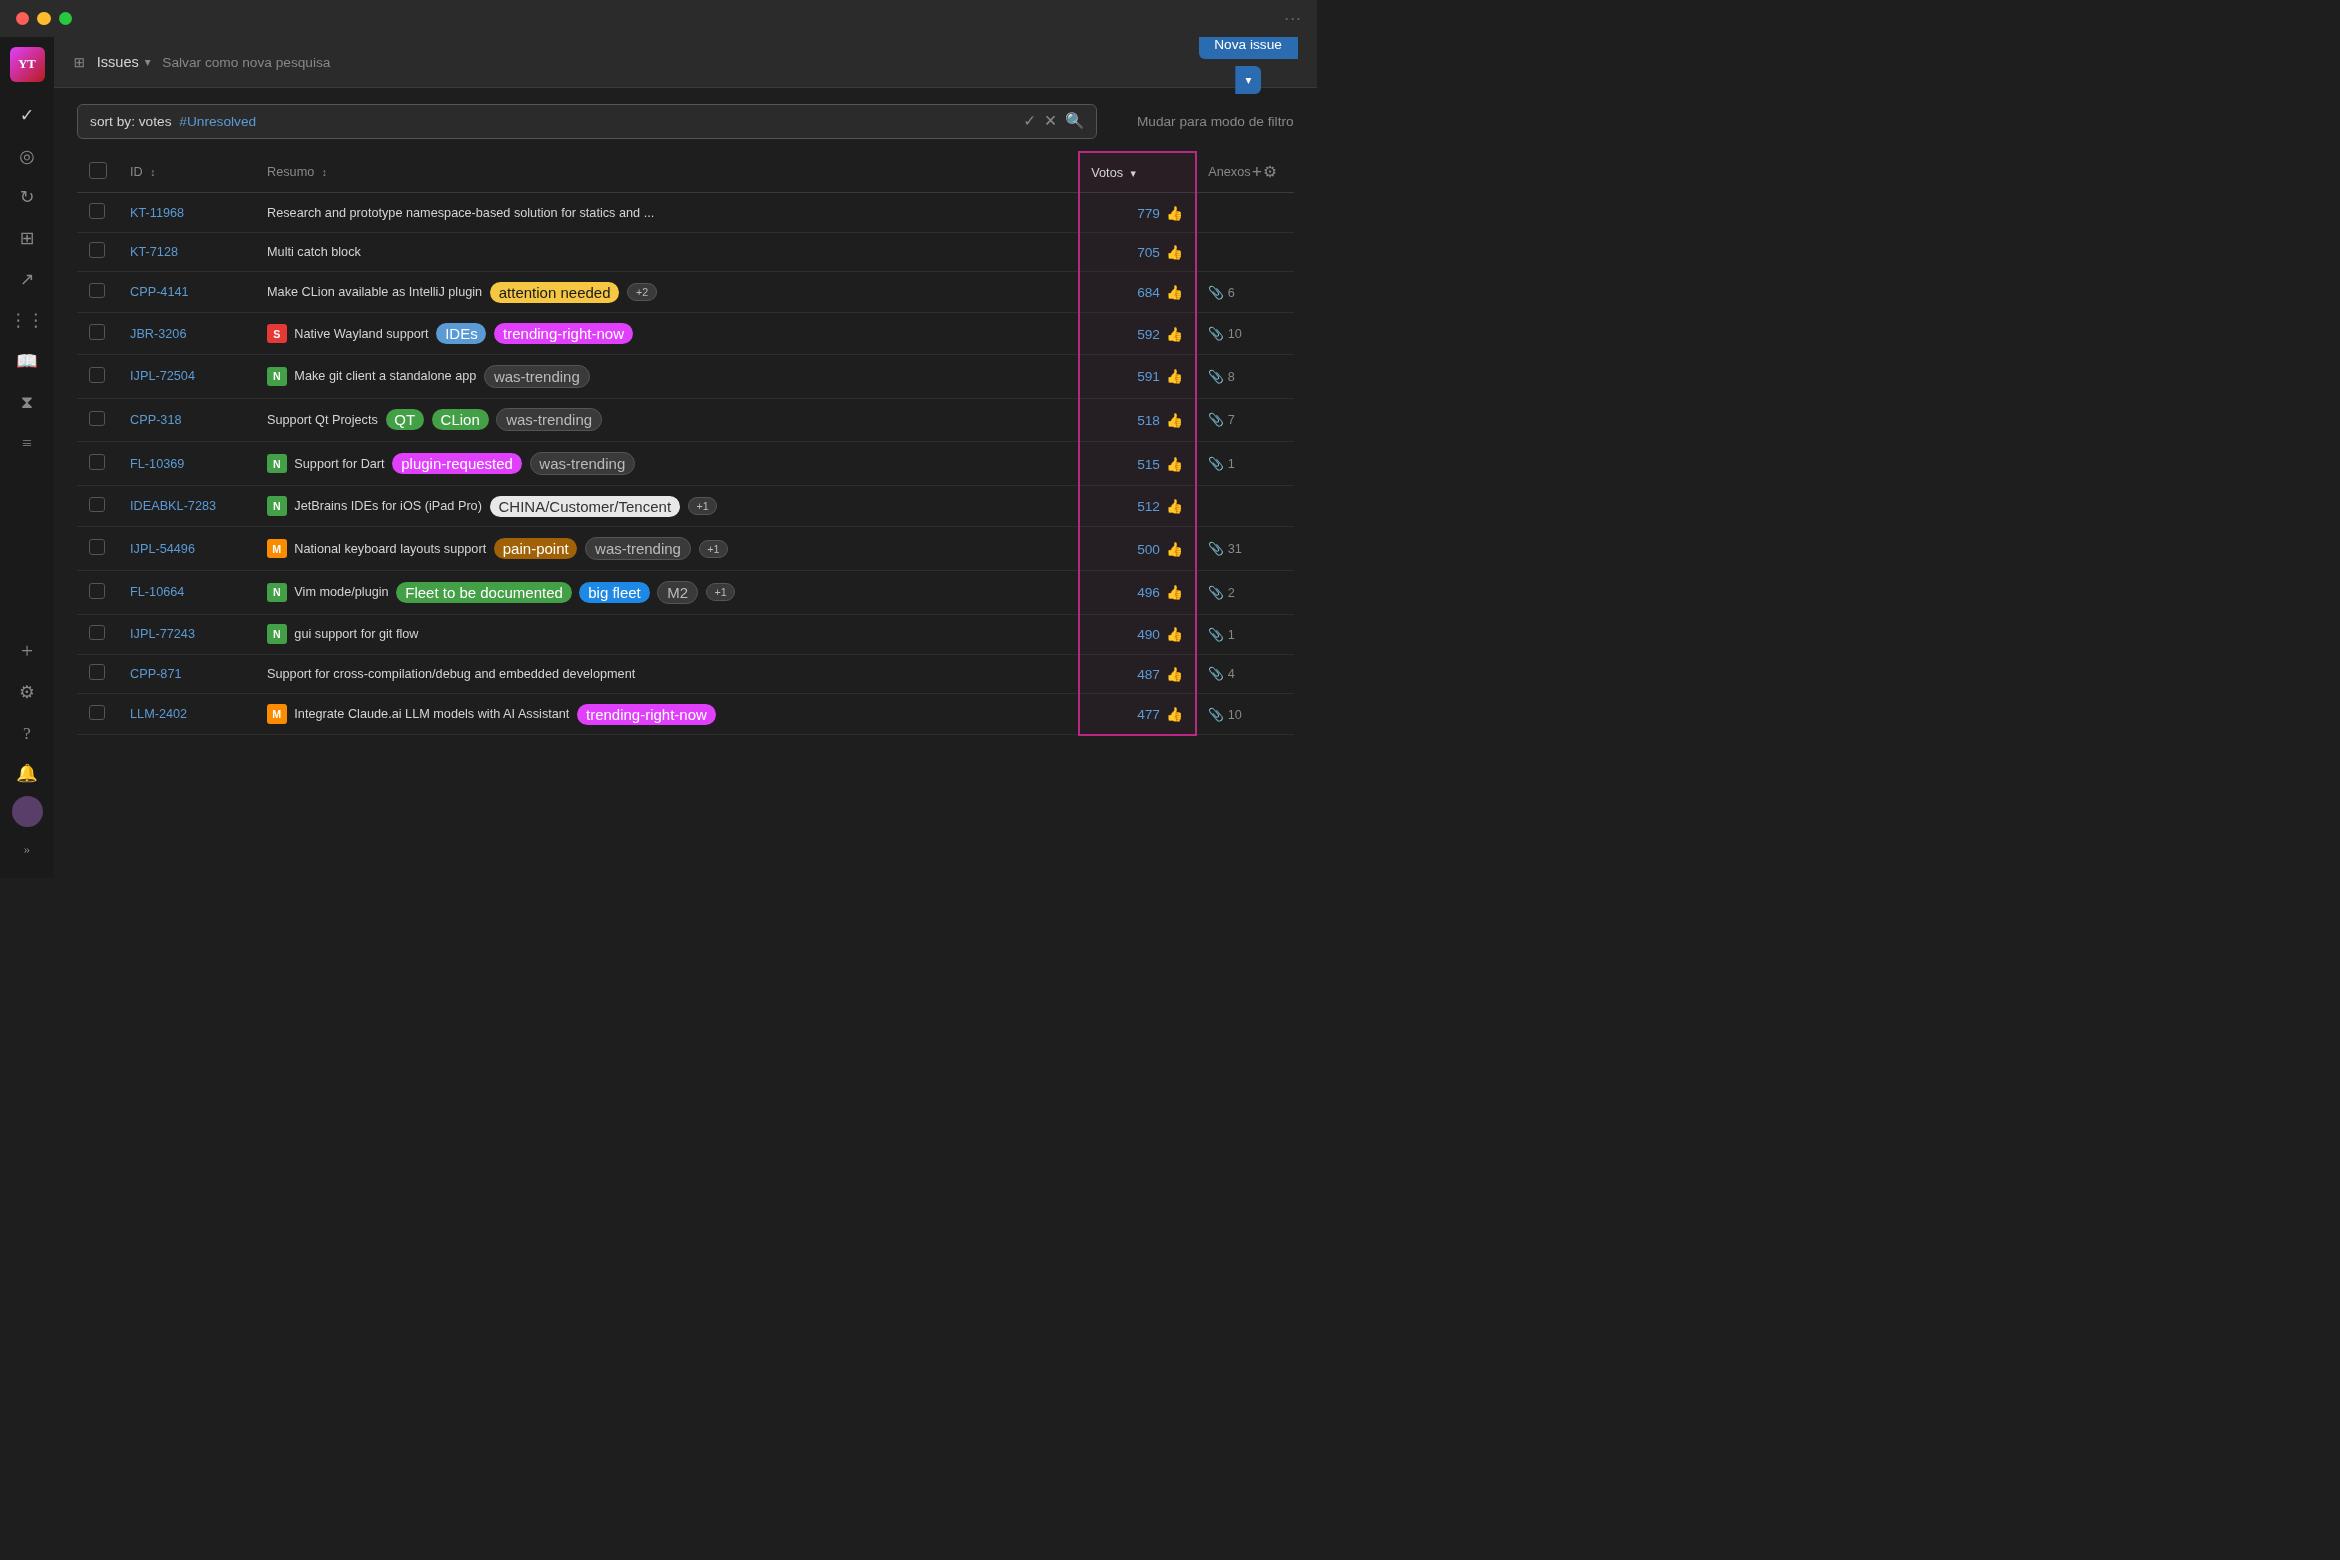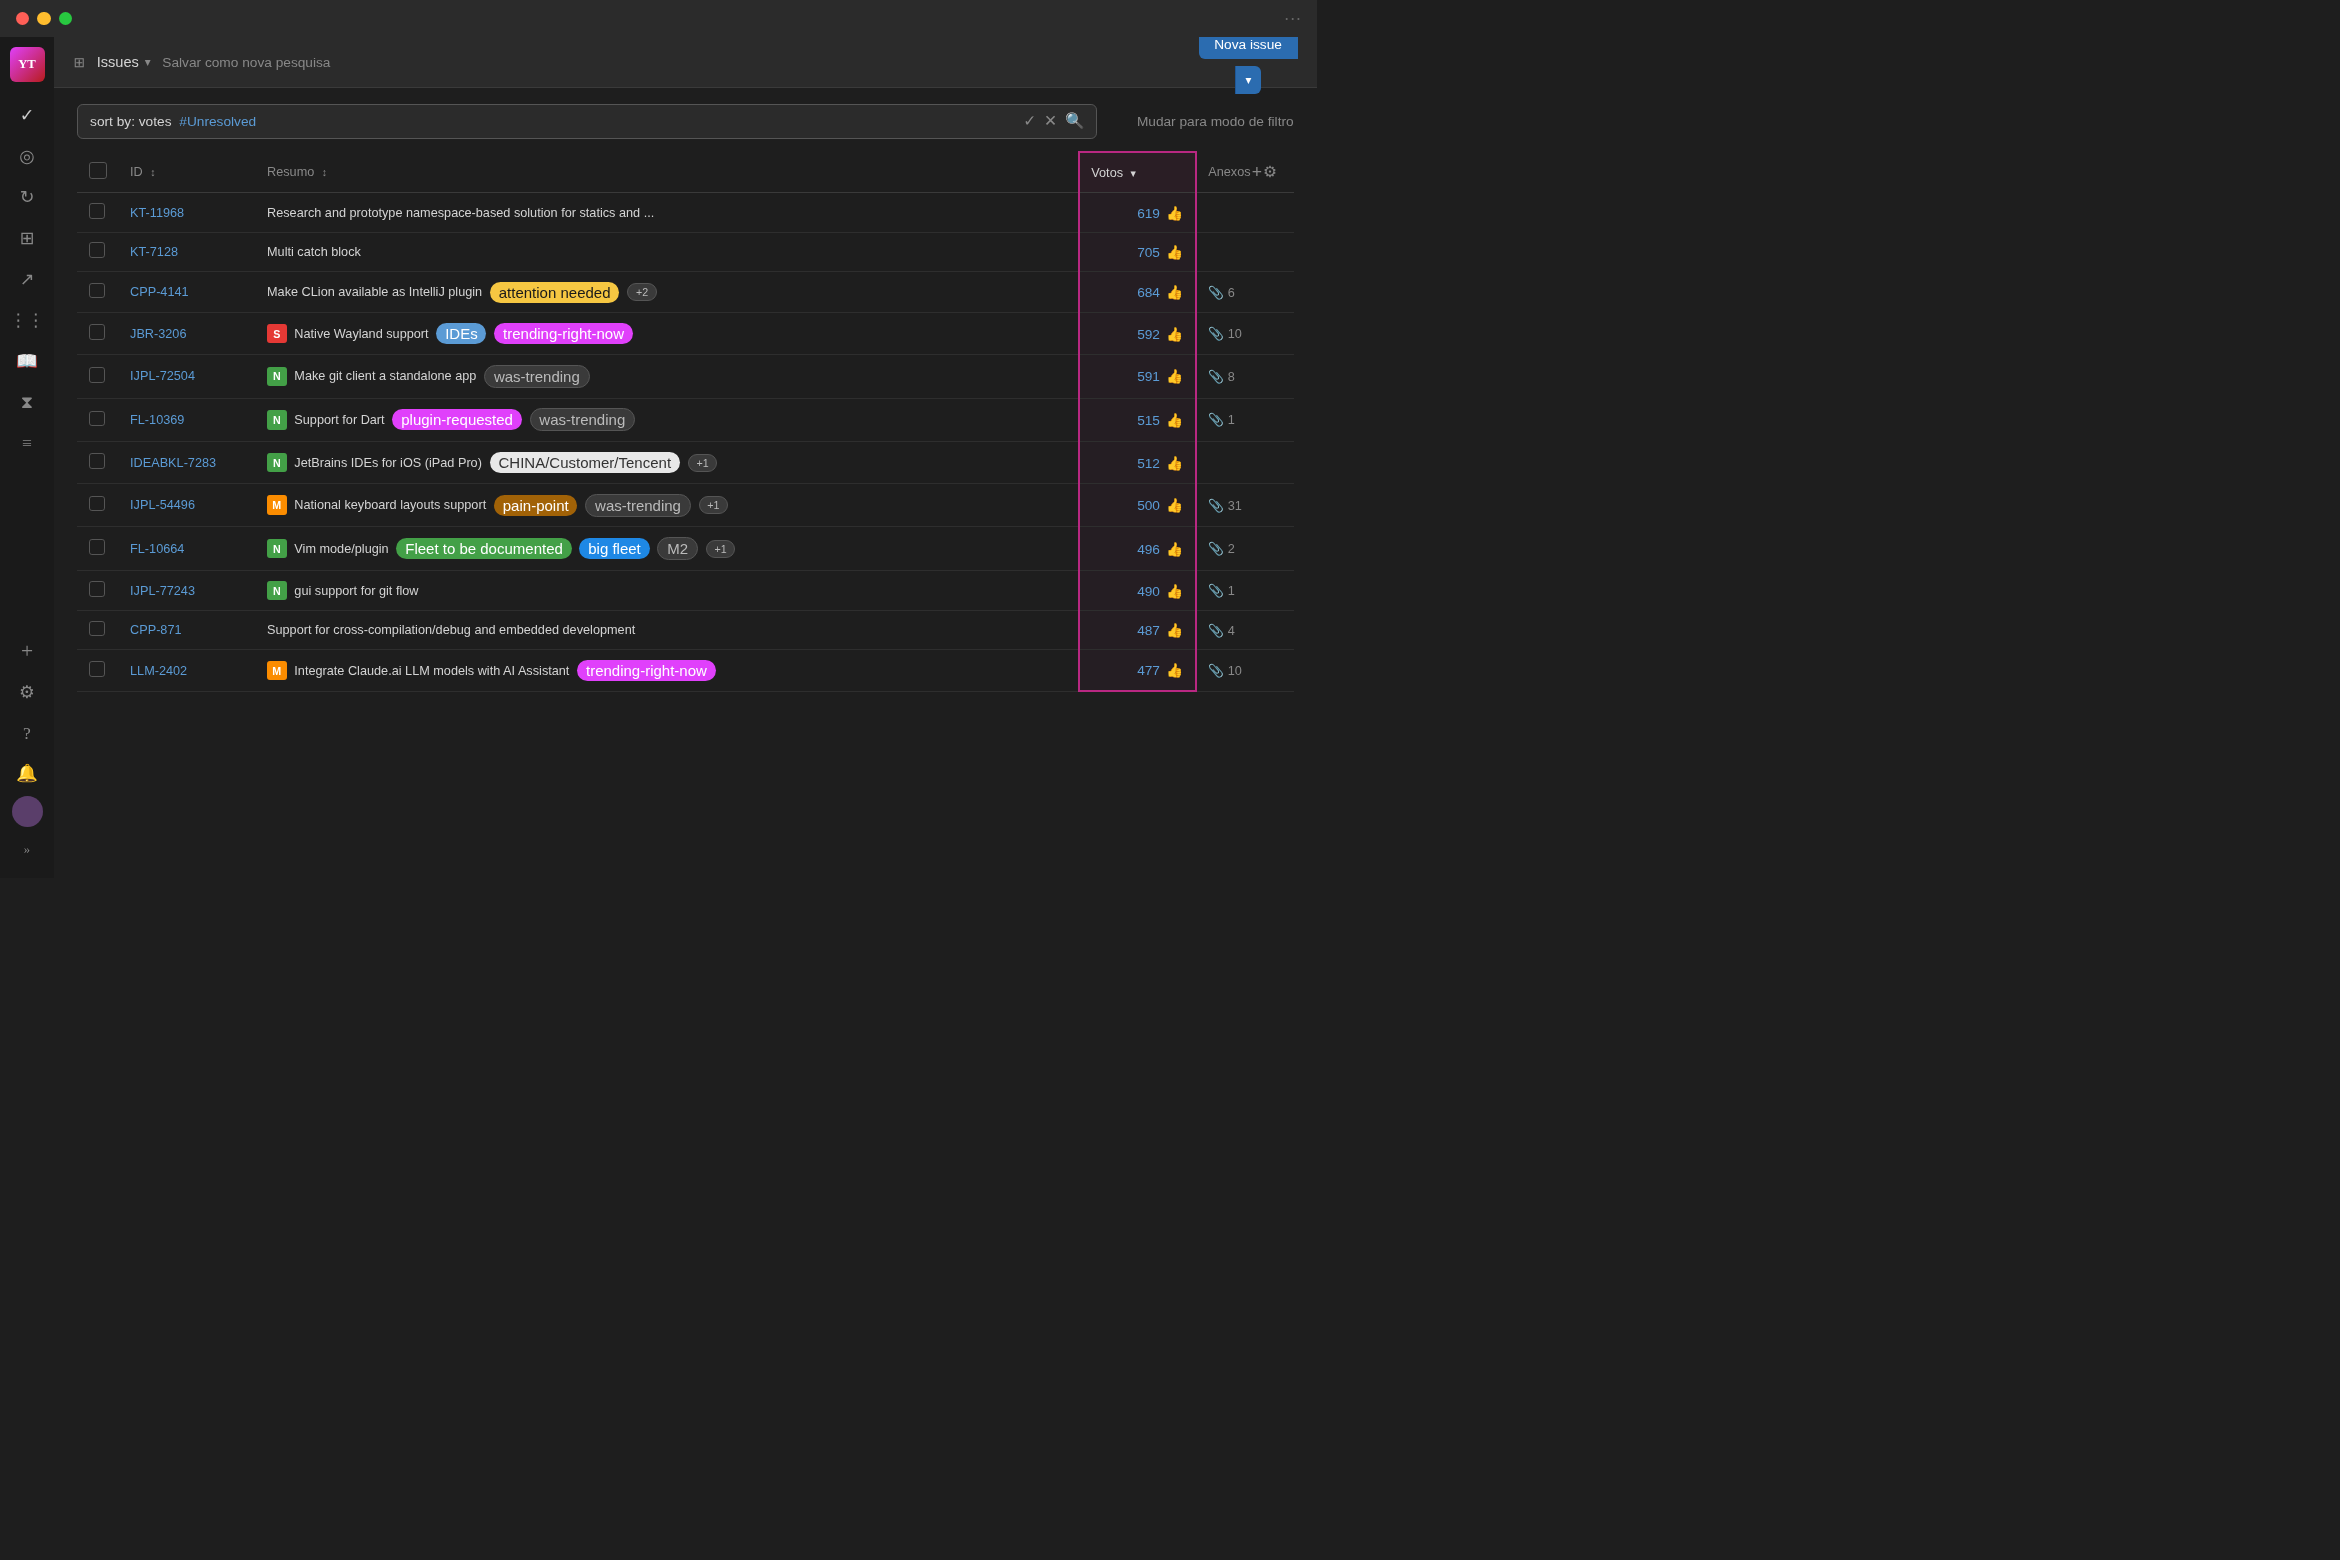--- a/index.html
+++ b/index.html
@@ -473,21 +473,21 @@
         <tbody id="issues-tbody">
 
         <tr>
               <td class="td-checkbox"><span class="row-checkbox"></span></td>
               <td class="td-id"><span class="issue-id">KT-11968</span></td>
               <td class="td-summary">
                 <div class="summary-content">
                   <span>Research and prototype namespace-based solution for statics and ...</span>
                 </div>
               </td>
-              <td class="td-votes"><span class="vote-count">619</span><span class="vote-thumb">👍</span></td>
+              <td class="td-votes"><span class="vote-count">779</span><span class="vote-thumb">👍</span></td>
               <td class="td-attachments"></td>
             </tr>
             <tr>
               <td class="td-checkbox"><span class="row-checkbox"></span></td>
               <td class="td-id"><span class="issue-id">KT-7128</span></td>
               <td class="td-summary">
                 <div class="summary-content">
                   <span>Multi catch block</span>
                 </div>
               </td>
@@ -526,20 +526,34 @@
               <td class="td-id"><span class="issue-id">IJPL-72504</span></td>
               <td class="td-summary">
                 <div class="summary-content">
                   <span class="project-icon icon-n">N</span>
                   <span>Make git client a standalone app</span>
                   <span class="tag tag-was-trending">was-trending</span>
                 </div>
               </td>
               <td class="td-votes"><span class="vote-count">591</span><span class="vote-thumb">👍</span></td>
               <td class="td-attachments"><span class="attach-icon">📎</span> <span>8</span></td>
+            </tr>
+            <tr>
+              <td class="td-checkbox"><span class="row-checkbox"></span></td>
+              <td class="td-id"><span class="issue-id">CPP-318</span></td>
+              <td class="td-summary">
+                <div class="summary-content">
+                  <span>Support Qt Projects</span>
+                  <span class="tag tag-qt">QT</span>
+                  <span class="tag tag-clion">CLion</span>
+                  <span class="tag tag-was-trending">was-trending</span>
+                </div>
+              </td>
+              <td class="td-votes"><span class="vote-count">518</span><span class="vote-thumb">👍</span></td>
+              <td class="td-attachments"><span class="attach-icon">📎</span> <span>7</span></td>
             </tr>
             <tr>
               <td class="td-checkbox"><span class="row-checkbox"></span></td>
               <td class="td-id"><span class="issue-id">FL-10369</span></td>
               <td class="td-summary">
                 <div class="summary-content">
                   <span class="project-icon icon-n">N</span>
                   <span>Support for Dart</span>
                   <span class="tag tag-plugin">plugin-requested</span>
                   <span class="tag tag-was-trending">was-trending</span>

